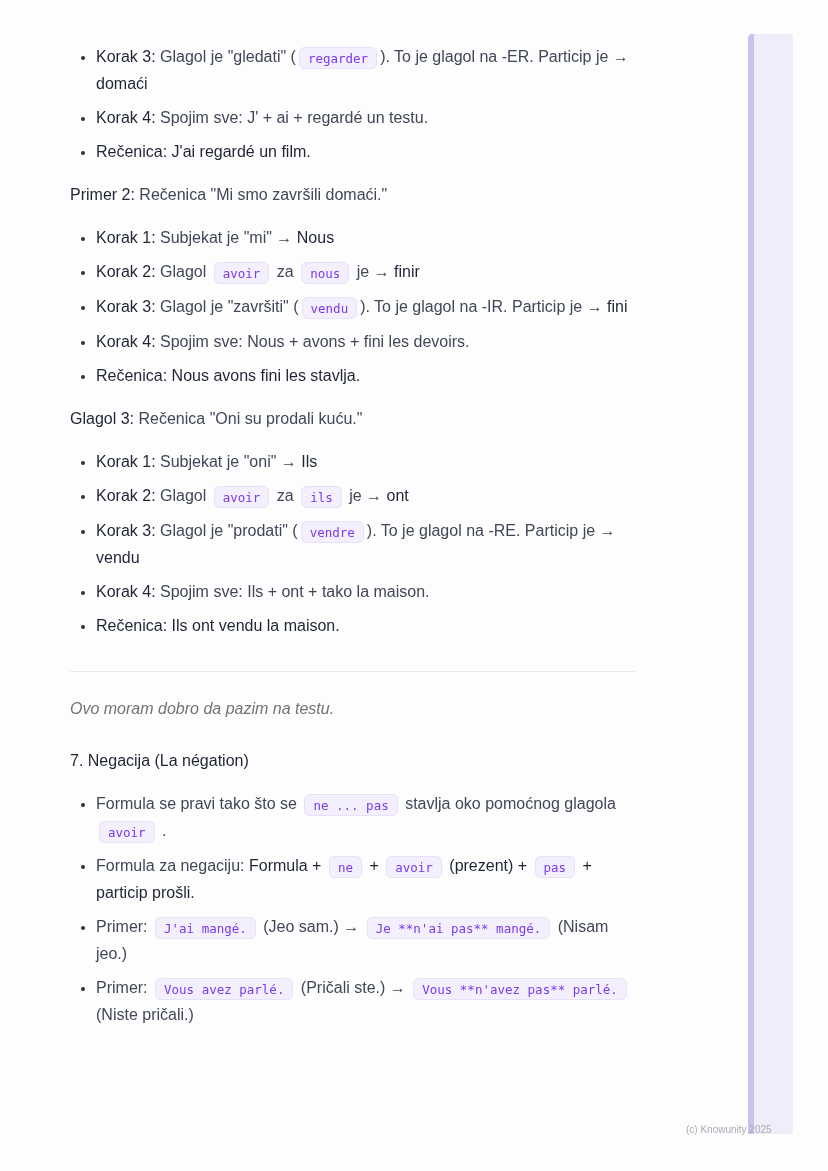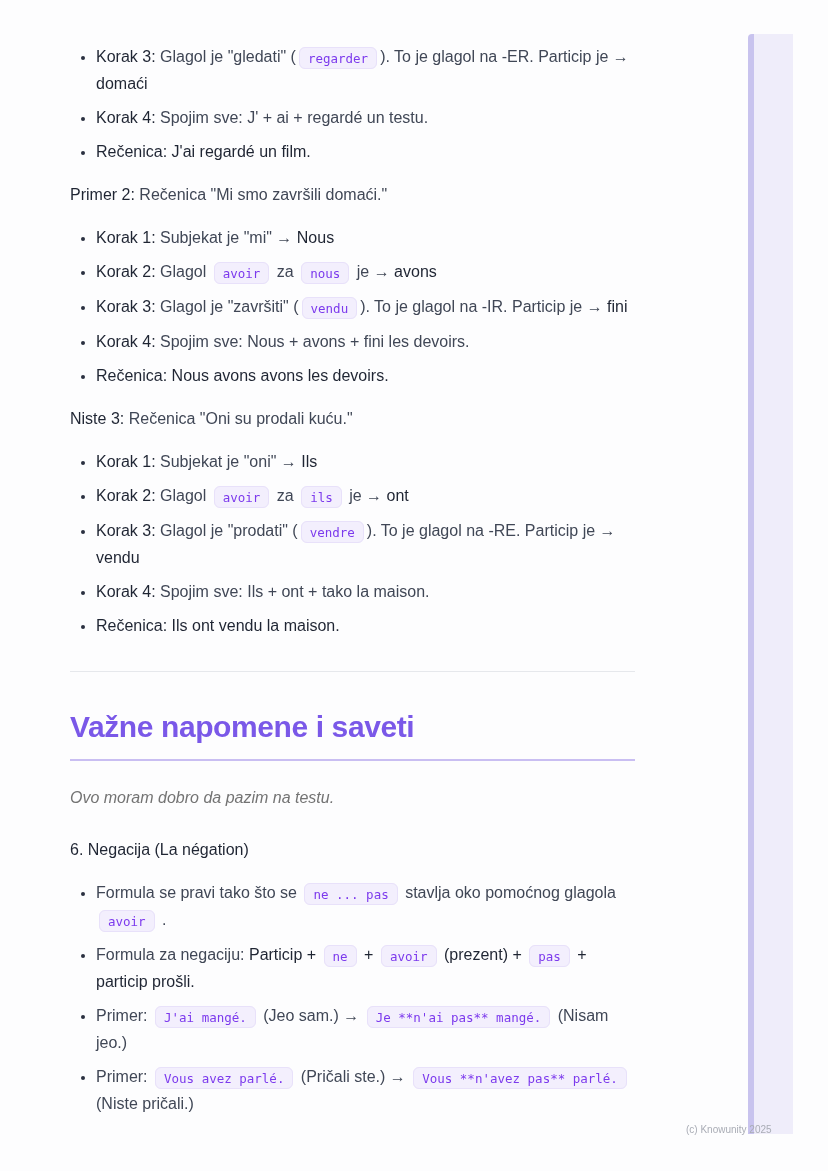--- a/index.html
+++ b/index.html
@@ -88,39 +88,38 @@
 <div class="page">
   <main class="content">
       <ul>
         <li><strong>Korak 3:</strong><span> Glagol je "gledati" (</span><code class="chip">regarder</code><span>). To je glagol na -ER. Particip je → </span><strong>domaći</strong></li>
         <li><strong>Korak 4:</strong><span> Spojim sve: J' + ai + regardé un testu.</span></li>
         <li><strong>Rečenica: J'ai regardé un film.</strong></li>
       </ul>
       <p><strong>Primer 2:</strong><span> Rečenica "Mi smo završili domaći."</span></p>
       <ul>
         <li><strong>Korak 1:</strong><span> Subjekat je "mi" → </span><strong>Nous</strong></li>
-        <li><strong>Korak 2:</strong><span> Glagol </span><code class="chip">avoir</code><span> za </span><code class="chip">nous</code><span> je → </span><strong>avons</strong></li>
+        <li><strong>Korak 2:</strong><span> Glagol </span><code class="chip">avoir</code><span> za </span><code class="chip">nous</code><span> je → </span><strong>finir</strong></li>
         <li><strong>Korak 3:</strong><span> Glagol je "završiti" (</span><code class="chip">vendu</code><span>). To je glagol na -IR. Particip je → </span><strong>fini</strong></li>
         <li><strong>Korak 4:</strong><span> Spojim sve: Nous + avons + fini les devoirs.</span></li>
-        <li><strong>Rečenica: Nous avons avons les devoirs.</strong></li>
+        <li><strong>Rečenica: Nous avons fini les stavlja.</strong></li>
       </ul>
-      <p><strong>Niste 3:</strong><span> Rečenica "Oni su prodali kuću."</span></p>
+      <p><strong>Glagol 3:</strong><span> Rečenica "Oni su prodali kuću."</span></p>
       <ul>
         <li><strong>Korak 1:</strong><span> Subjekat je "oni" → </span><strong>Ils</strong></li>
         <li><strong>Korak 2:</strong><span> Glagol </span><code class="chip">avoir</code><span> za </span><code class="chip">ils</code><span> je → </span><strong>ont</strong></li>
         <li><strong>Korak 3:</strong><span> Glagol je "prodati" (</span><code class="chip">vendre</code><span>). To je glagol na -RE. Particip je → </span><strong>vendu</strong></li>
         <li><strong>Korak 4:</strong><span> Spojim sve: Ils + ont + tako la maison.</span></li>
         <li><strong>Rečenica: Ils ont vendu la maison.</strong></li>
       </ul>
       <hr class="section-divider">
-      <h1 class="section-heading">Važne napomene i saveti</h1>
       <p class="lead-italic"><em>Ovo moram dobro da pazim na testu.</em></p>
-      <p class="sub-heading"><strong>6. Negacija (La négation)</strong></p>
+      <p class="sub-heading"><strong>7. Negacija (La négation)</strong></p>
       <ul>
         <li><span>Formula se pravi tako što se </span><code class="chip">ne ... pas</code><span> stavlja oko pomoćnog glagola </span><code class="chip">avoir</code><span> .</span></li>
-        <li><span>Formula za negaciju: </span><strong>Particip +</strong><span> </span><code class="chip">ne</code><span> </span><strong>+</strong><span> </span><code class="chip">avoir</code><span> </span><strong>(prezent) +</strong><span> </span><code class="chip">pas</code><span> </span><strong>+ particip prošli.</strong></li>
+        <li><span>Formula za negaciju: </span><strong>Formula +</strong><span> </span><code class="chip">ne</code><span> </span><strong>+</strong><span> </span><code class="chip">avoir</code><span> </span><strong>(prezent) +</strong><span> </span><code class="chip">pas</code><span> </span><strong>+ particip prošli.</strong></li>
         <li><span>Primer: </span><code class="chip">J'ai mangé.</code><span> (Jeo sam.) → </span><code class="chip">Je **n'ai pas** mangé.</code><span> (Nisam jeo.)</span></li>
         <li><span>Primer: </span><code class="chip">Vous avez parlé.</code><span> (Pričali ste.) → </span><code class="chip">Vous **n'avez pas** parlé.</code><span> (Niste pričali.)</span></li>
       </ul>
     </main>
   <aside class="rail"></aside>
   <span class="watermark">(c) Knowunity 2025</span>
 </div>
 
 </body></html>

